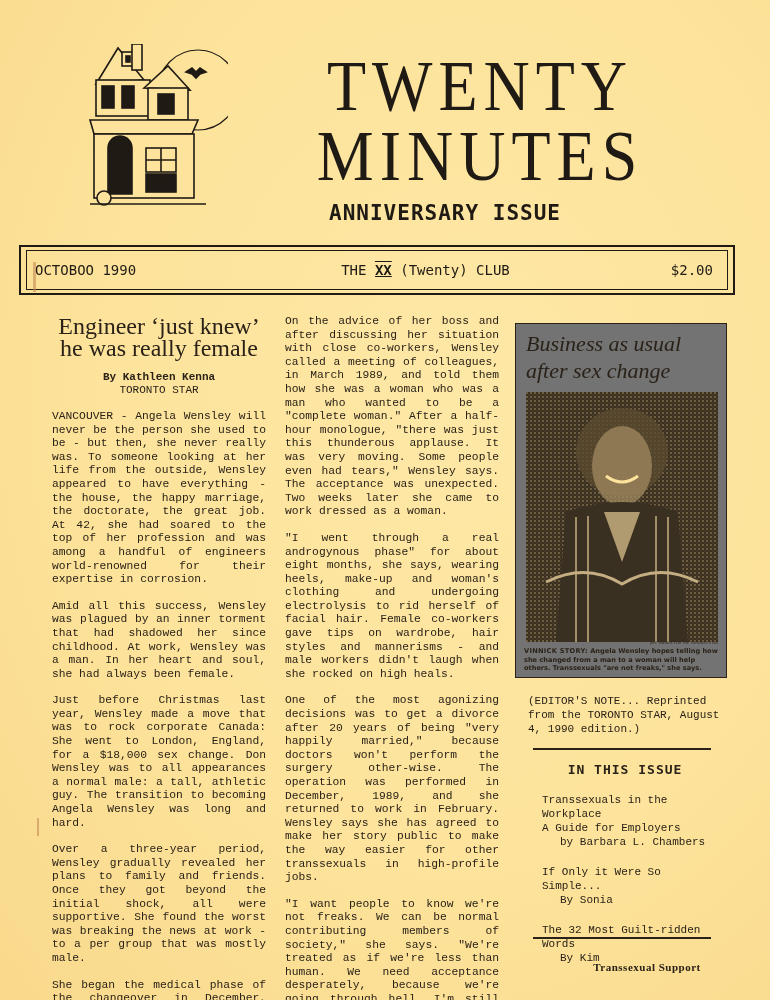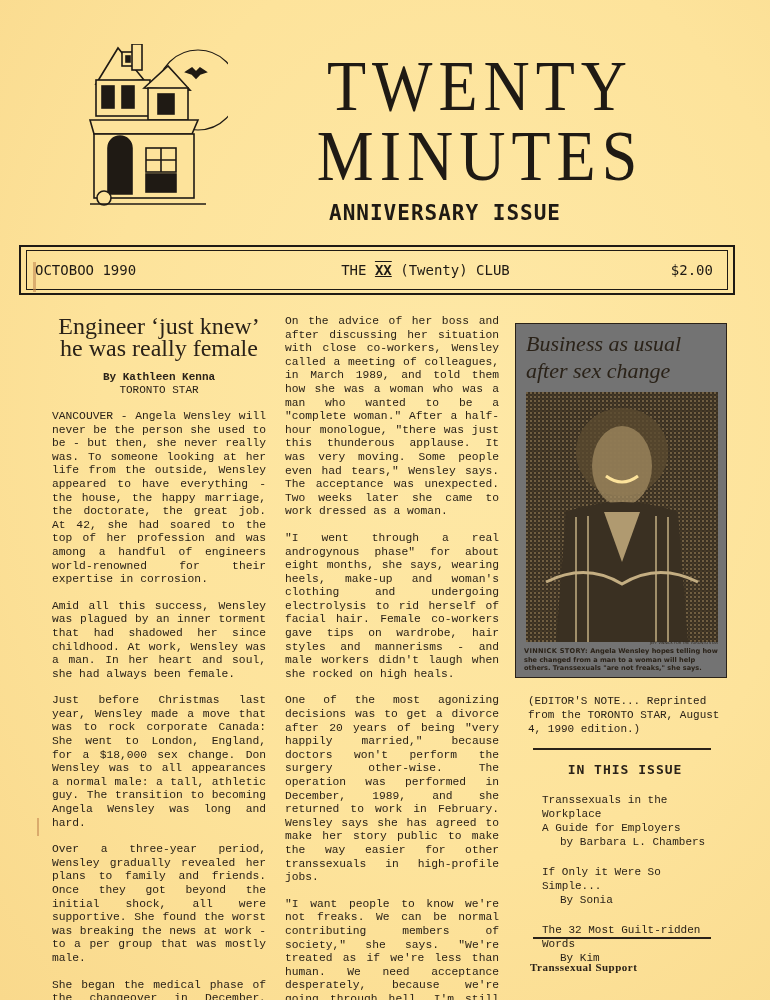--- a/index.html
+++ b/index.html
@@ -40,21 +40,21 @@
   .caption{position:absolute;left:8px;top:323px;width:196px;font-family:"DejaVu Sans",sans-serif;
         font-size:6.6px;line-height:8.6px;font-weight:bold;color:#2a2218;}
   .caption .lead{letter-spacing:.3px;}
   .note{position:absolute;left:528px;top:694px;width:200px;font-size:11px;line-height:14px;}
   .rule2{position:absolute;left:533px;width:178px;border-top:2px solid #2a2218;}
   .iti{position:absolute;left:530px;top:762px;width:190px;}
   .iti-title{text-align:center;font-weight:bold;font-size:13px;letter-spacing:1px;margin-bottom:10px;
         font-family:"DejaVu Sans Mono",monospace;}
   .iti-item{font-size:11px;line-height:14px;margin:16px 0 14px 12px;}
   .iti-item .by{padding-left:18px;display:block;}
-  .footer{position:absolute;left:530px;top:961px;width:190px;text-align:left;
+  .footer{position:absolute;left:552px;top:961px;width:190px;text-align:center;
         font-family:"Liberation Serif","DejaVu Serif",serif;font-weight:bold;font-size:11px;letter-spacing:.5px;}
   .pencil{position:absolute;left:33px;top:262px;width:3px;height:30px;background:#c48a54;opacity:.6;}
   .tick{position:absolute;left:37px;top:818px;width:2px;height:18px;background:#c48a54;opacity:.6;}
 </style>
 </head>
 <body>
 
 <div class="paper"></div>
 
 <svg class="house" viewBox="0 0 142 166" fill="none" stroke="#1f1a14" stroke-width="1.6">

